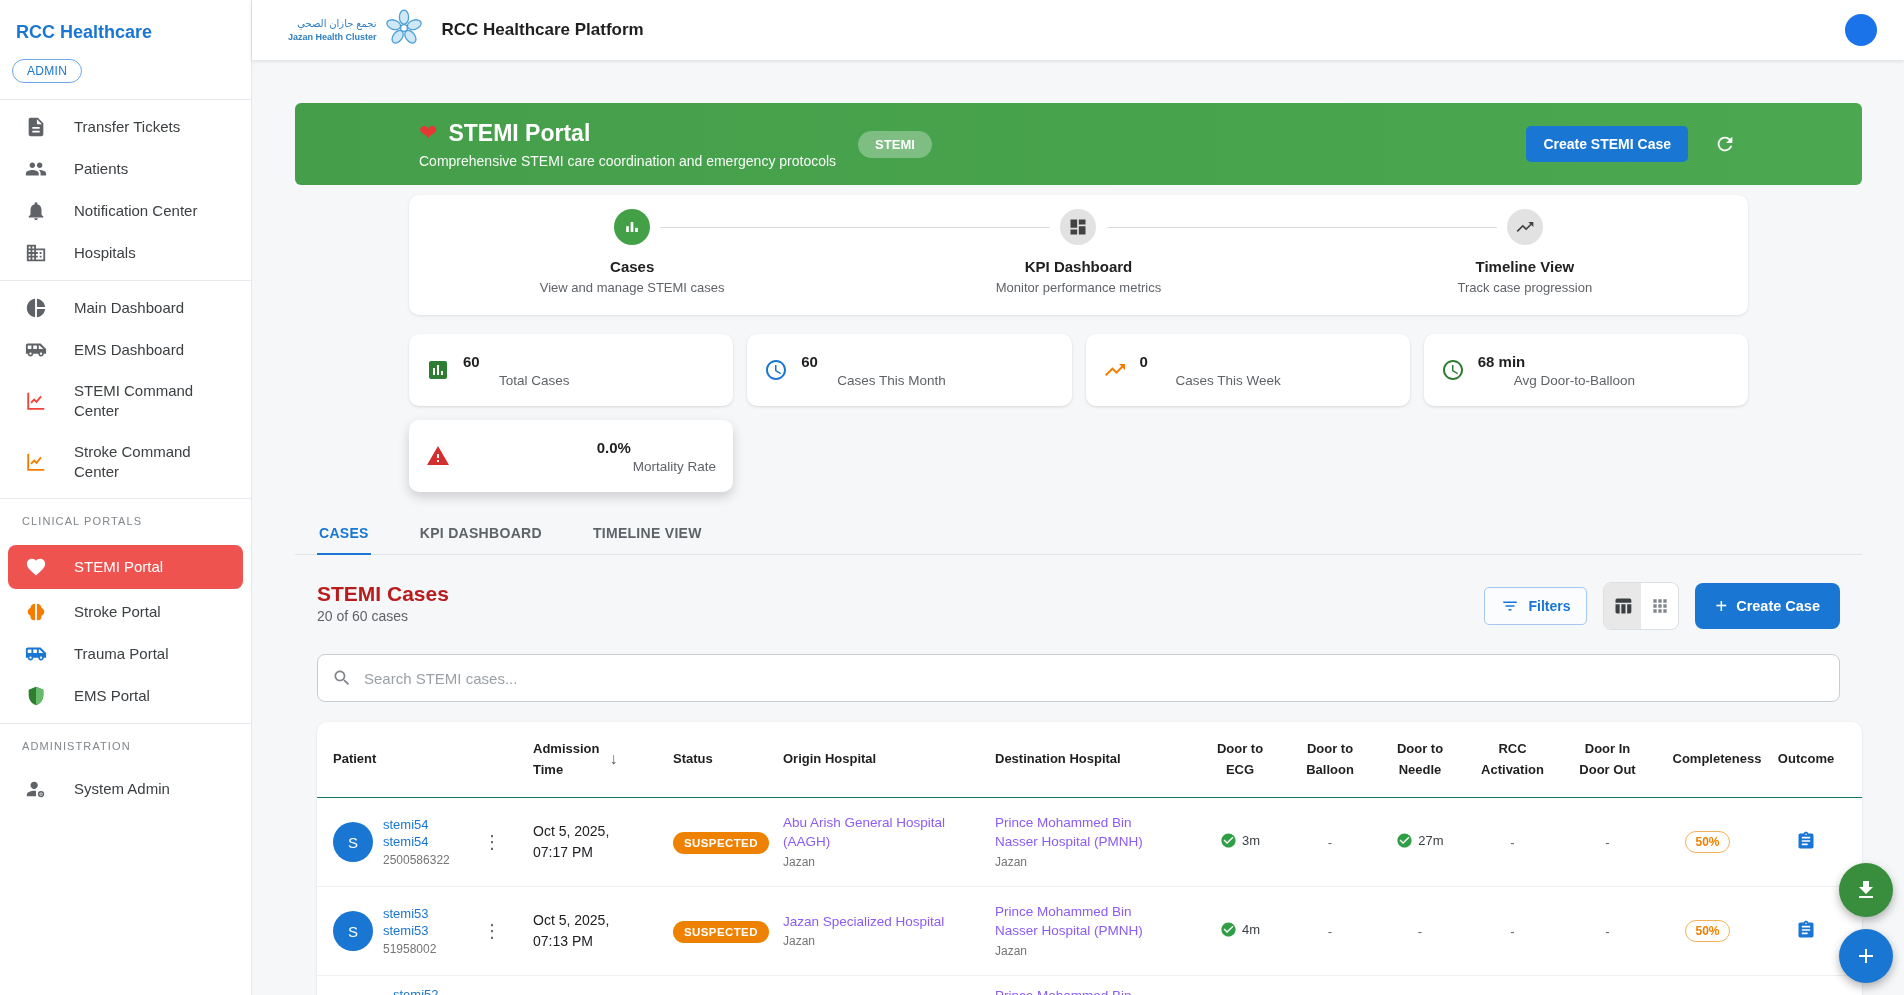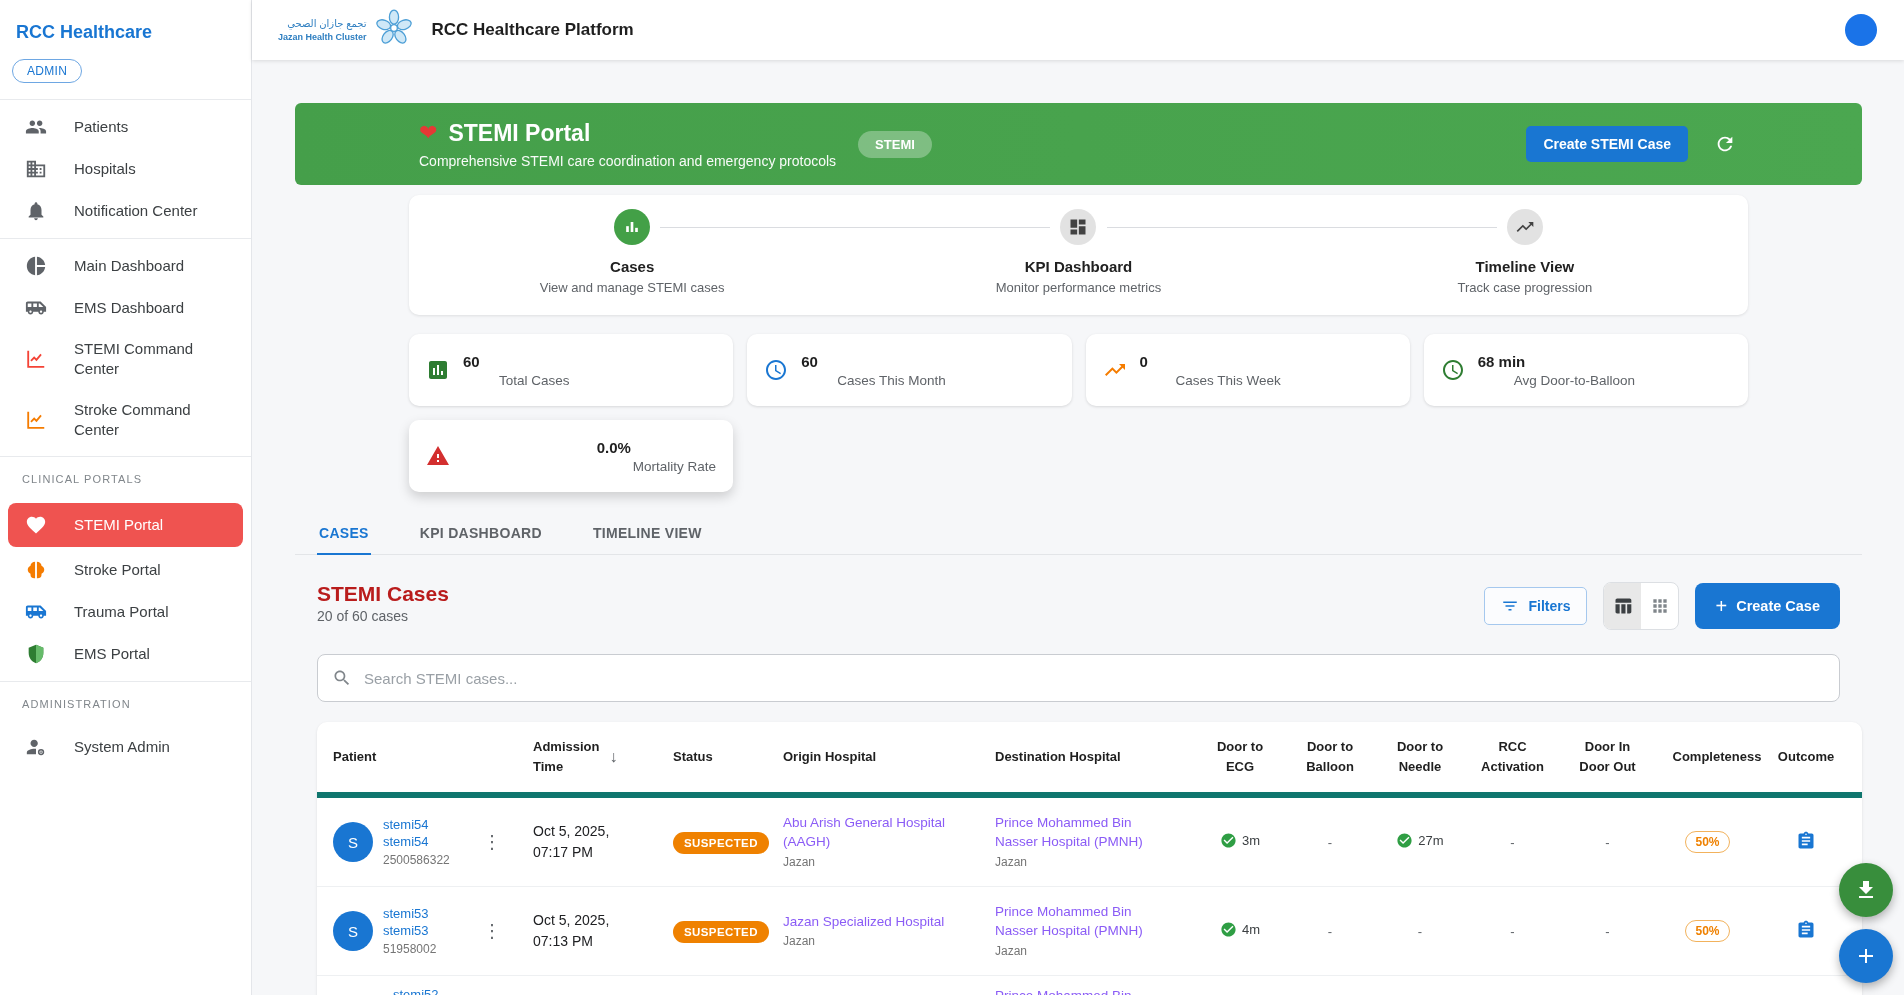--- a/index.html
+++ b/index.html
@@ -21,21 +21,21 @@
   .section-title { font-size:11px; color:#80868b; letter-spacing:1.1px; padding:16px 16px 10px 22px; }
   .nav-item.selected { background:#ef5350; border-radius:8px; margin:2px 8px; padding:11px 6px 11px 17px; }
   .nav-item.selected .nav-label { color:#fff; font-weight:500; }
   .ic-gray{color:#5f6368} .ic-red{color:#f44336} .ic-orange{color:#f57c00}
   .ic-blue{color:#1976d2} .ic-green{color:#2e7d32} .ic-white{color:#fff}
 
   
   .main { flex:1; display:flex; flex-direction:column; position:relative; background:#f6f7f9; }
   .topbar { height:60px; background:#fff; display:flex; align-items:center; box-shadow:0 1px 4px rgba(0,0,0,.12); position:relative; z-index:3; }
   .logo { display:flex; align-items:center; margin-left:26px; }
-  .logo-text { text-align:right; margin-right:7px; line-height:1.35; }
+  .logo-text { text-align:right; margin-right:7px; line-height:1.35;margin-left:10px; }
   .logo-ar { color:#2f7fc1; font-size:10px; }
   .logo-en { color:#2f7fc1; font-size:9px; font-weight:bold; }
   .app-title { font-size:17px; font-weight:bold; color:#1f1f1f; margin-left:18px; }
   .avatar { width:32px; height:32px; border-radius:50%; background:#1a73e8; margin-left:auto; margin-right:27px; cursor:pointer; }
 
   
   .content { flex:1; padding:43px 42px 0 43px; overflow:hidden; }
 
   .banner { height:82px; background:linear-gradient(90deg,#459f4a,#4ba750); border-radius:6px;
             display:flex; align-items:center; padding:0 126px 0 124px; }
@@ -89,21 +89,21 @@
   .plus::before { content:"+"; }
   .plus { font-size:20px; font-weight:normal; }
 
   .search-wrap { margin:24px 22px 0; height:48px; background:#fff; border:1px solid #c9ccd1; border-radius:8px; display:flex; align-items:center; padding:0 14px; }
   .search-wrap svg { width:20px; height:20px; margin-right:10px; flex:none; }
   .search-input { border:none; outline:none; flex:1; font-size:15px; color:#202124; background:transparent; font-family:inherit; }
   .search-input::placeholder { color:#9aa0a6; }
 
   .table-card { margin:20px 0 0 22px; background:#fff; border-radius:10px 10px 0 0; box-shadow:0 1px 3px rgba(0,0,0,.1); }
   .thead, .tr { display:grid; grid-template-columns:200px 140px 110px 212px 200px 90px 90px 90px 95px 95px 105px 92px; padding-left:16px; align-items:center; }
-  .thead { height:76px; border-bottom:6px solid #0f766e; }
+  .thead { height:76px; border-bottom:1px solid #0f766e; }
   .th { font-size:13px; font-weight:bold; color:#1f1f1f; line-height:1.55; }
   .th-c { text-align:center; display:flex; justify-content:center; }
   .th-c span { max-width:70px; }
   .th-adm { display:flex; align-items:center; }
   .th-adm span { width:72px; }
   .sort::before { content:"↓"; }
   .sort { margin-left:10px; color:#5f6368; font-size:16px; font-weight:normal; cursor:pointer; }
 
   .tr { height:89px; border-bottom:1px solid #eef0f2; }
   .td { font-size:13.5px; color:#202124; }
@@ -141,40 +141,48 @@
 
   <aside class="sidebar">
     <div class="brand">RCC Healthcare</div>
     <div class="badge-wrap"><span class="badge">ADMIN</span></div>
     <div class="sb-divider"></div>
 
     <div class="nav-group">
       <div class="nav-item">
         <span class="nav-ic ic-gray">
           <svg viewBox="0 0 24 24">
+              <path fill="currentColor" d="M14 2H6c-1.1 0-2 .9-2 2v16c0 1.1.9 2 2 2h12c1.1 0 2-.9 2-2V8l-6-6zm2 16H8v-2h8v2zm0-4H8v-2h8v2zm-3-5V3.5L18.5 9H13z"></path>
+            </svg>
+        </span>
+        <span class="nav-label">Transfer Tickets</span>
+      </div>
+      <div class="nav-item">
+        <span class="nav-ic ic-gray">
+          <svg viewBox="0 0 24 24">
               <path fill="currentColor" d="M16 11c1.66 0 2.99-1.34 2.99-3S17.66 5 16 5s-3 1.34-3 3 1.34 3 3 3zm-8 0c1.66 0 2.99-1.34 2.99-3S9.66 5 8 5 5 6.34 5 8s1.34 3 3 3zm0 2c-2.33 0-7 1.17-7 3.5V19h14v-2.5c0-2.33-4.67-3.5-7-3.5zm8 0c-.29 0-.62.02-.97.05 1.16.84 1.97 1.97 1.97 3.45V19h6v-2.5c0-2.33-4.67-3.5-7-3.5z"></path>
             </svg>
         </span>
         <span class="nav-label">Patients</span>
       </div>
       <div class="nav-item">
         <span class="nav-ic ic-gray">
           <svg viewBox="0 0 24 24">
+              <path fill="currentColor" d="M12 22c1.1 0 2-.9 2-2h-4c0 1.1.9 2 2 2zm6-6v-5c0-3.07-1.63-5.64-4.5-6.32V4c0-.83-.67-1.5-1.5-1.5s-1.5.67-1.5 1.5v.68C7.64 5.36 6 7.92 6 11v5l-2 2v1h16v-1l-2-2z"></path>
+            </svg>
+        </span>
+        <span class="nav-label">Notification Center</span>
+      </div>
+      <div class="nav-item">
+        <span class="nav-ic ic-gray">
+          <svg viewBox="0 0 24 24">
               <path fill="currentColor" d="M12 7V3H2v18h20V7H12zM6 19H4v-2h2v2zm0-4H4v-2h2v2zm0-4H4V9h2v2zm0-4H4V5h2v2zm4 12H8v-2h2v2zm0-4H8v-2h2v2zm0-4H8V9h2v2zm0-4H8V5h2v2zm10 12h-8v-2h2v-2h-2v-2h2v-2h-2V9h8v10zm-2-8h-2v2h2v-2zm0 4h-2v2h2v-2z"></path>
             </svg>
         </span>
         <span class="nav-label">Hospitals</span>
-      </div>
-      <div class="nav-item">
-        <span class="nav-ic ic-gray">
-          <svg viewBox="0 0 24 24">
-              <path fill="currentColor" d="M12 22c1.1 0 2-.9 2-2h-4c0 1.1.9 2 2 2zm6-6v-5c0-3.07-1.63-5.64-4.5-6.32V4c0-.83-.67-1.5-1.5-1.5s-1.5.67-1.5 1.5v.68C7.64 5.36 6 7.92 6 11v5l-2 2v1h16v-1l-2-2z"></path>
-            </svg>
-        </span>
-        <span class="nav-label">Notification Center</span>
       </div>
     </div>
 
     <div class="sb-divider"></div>
     <div class="nav-group">
       <div class="nav-item">
         <span class="nav-ic ic-gray">
           <svg viewBox="0 0 24 24">
               <path fill="currentColor" d="M11 2v20c-5.07-.5-9-4.79-9-10s3.93-9.5 9-10zm2.03 0v8.99H22c-.47-4.74-4.24-8.52-8.97-8.99zm0 11.01V22c4.74-.47 8.5-4.25 8.97-8.99h-8.97z"></path>
             </svg>

